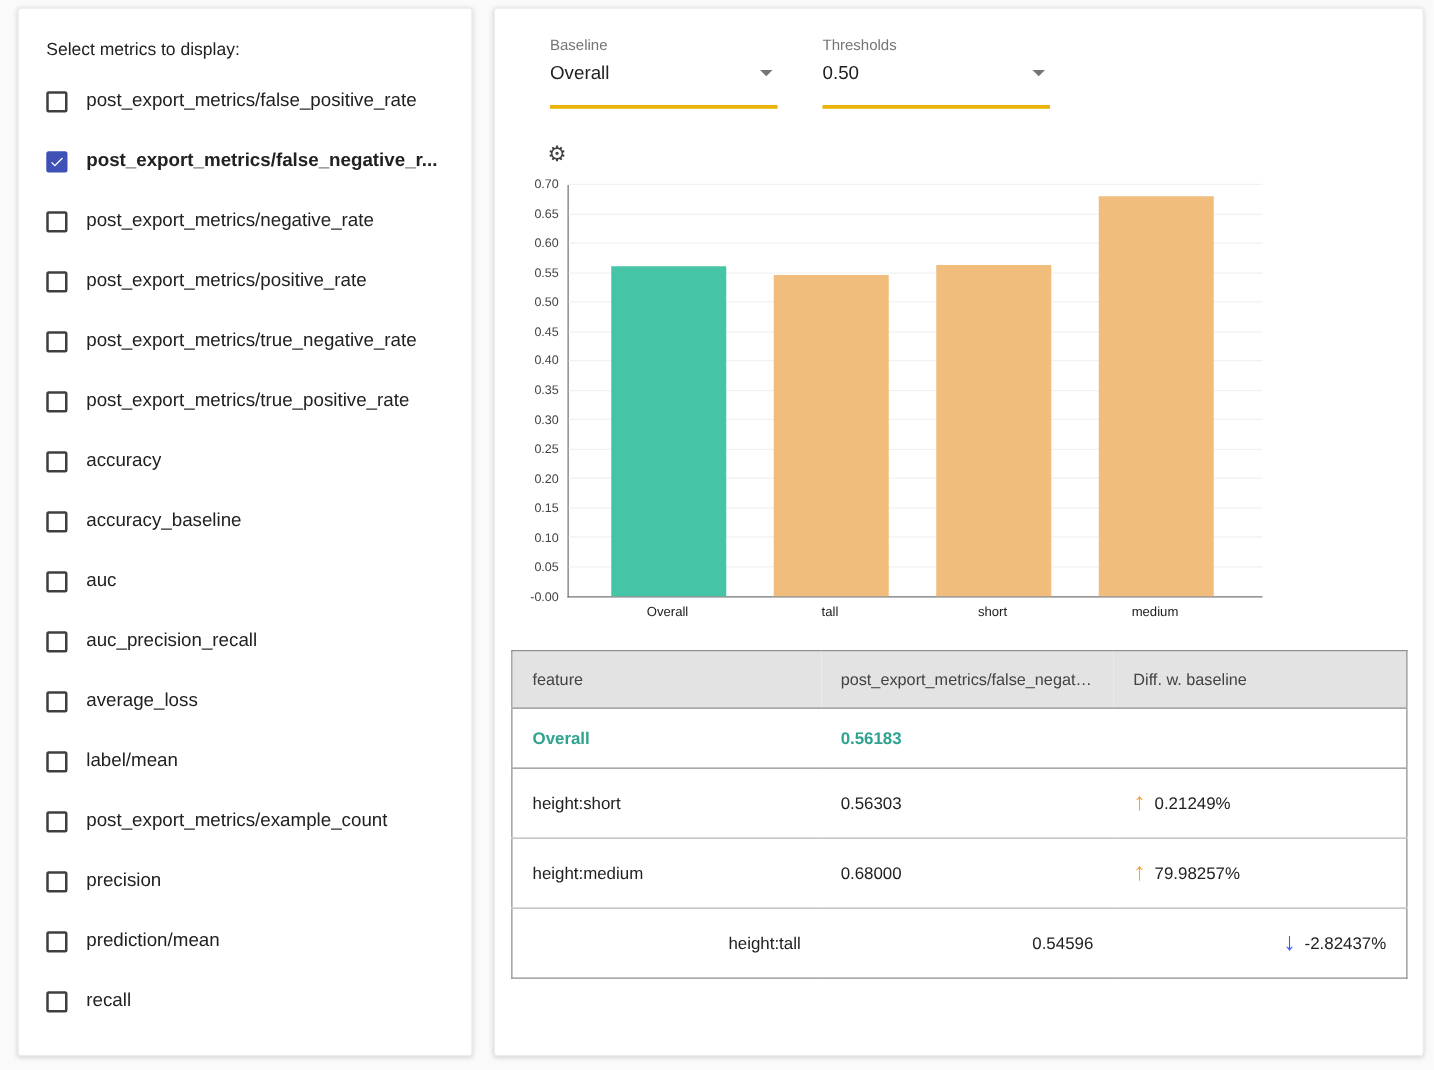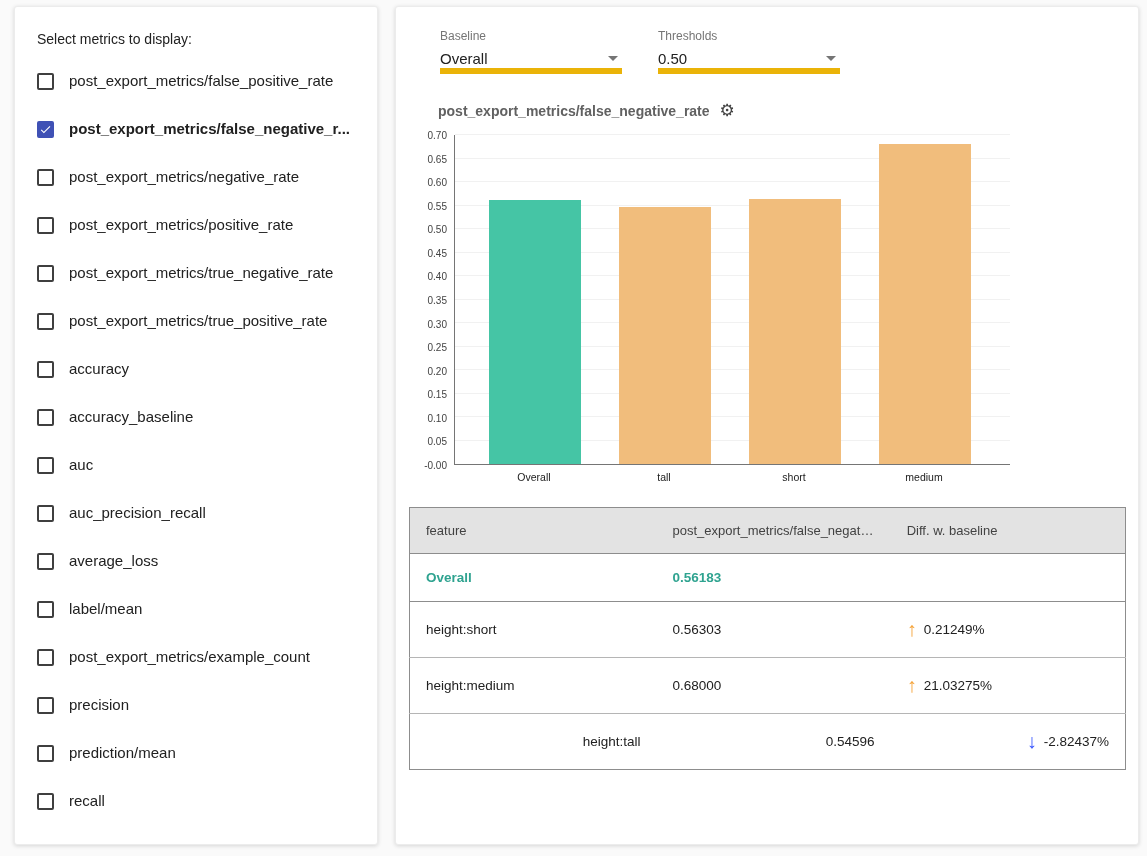--- a/index.html
+++ b/index.html
@@ -32,21 +32,21 @@
     display: inline-flex; align-items: center; justify-content: center;
     background: #fff;
   }
   .checkbox.on { border-color: var(--check-blue); background: var(--check-blue); }
   .checkbox.on svg { width: 15px; height: 15px; }
   .metric-item.checked .metric-label { font-weight: bold; }
   .metric-label { overflow: hidden; text-overflow: ellipsis; }
   
   .right-card { flex: 1; padding: 14px 0 0 0; position: relative; }
   .controls-row { display: flex; gap: 36px; margin: 8px 0 28px 44px; }
-  .control { width: 182px; border-bottom: 6px solid #eab308; padding-bottom: 1px; cursor: pointer; }
+  .control { width: 182px; border-bottom: 3px solid #eab308; padding-bottom: 17px; cursor: pointer; }
   .control-label { font-size: 12px; color: #757575; margin-bottom: 7px; }
   .control-value {
     font-size: 15px; color: #212121;
     display: flex; justify-content: space-between; align-items: center;
   }
   .dd-arrow {
     width: 0; height: 0; margin-right: 4px;
     border-left: 5px solid transparent; border-right: 5px solid transparent;
     border-top: 5px solid #757575;
   }
@@ -190,21 +190,20 @@
       <div class="control">
         <div class="control-label">Thresholds</div>
         <div class="control-value">
           <span>0.50</span>
           <span class="dd-arrow"></span>
         </div>
       </div>
     </div>
 
     <div class="chart-title-row">
-      <span class="chart-title">post_export_metrics/false_negative_rate</span>
       <span class="gear">⚙</span>
     </div>
 
     <div class="chart">
       <div class="y-axis">
           <div class="ytick" style="bottom: 100%;">0.70</div>
           <div class="ytick" style="bottom: 92.8571%;">0.65</div>
           <div class="ytick" style="bottom: 85.7143%;">0.60</div>
           <div class="ytick" style="bottom: 78.5714%;">0.55</div>
           <div class="ytick" style="bottom: 71.4286%;">0.50</div>
@@ -276,21 +275,21 @@
             <td></td>
           </tr>
           <tr>
             <td>height:short</td>
             <td>0.56303</td>
             <td><span class="arrow up">↑</span><span class="diff-text">0.21249%</span></td>
           </tr>
           <tr>
             <td>height:medium</td>
             <td>0.68000</td>
-            <td><span class="arrow up">↑</span><span class="diff-text">21.03275%</span></td>
+            <td><span class="arrow up">↑</span><span class="diff-text">79.98257%</span></td>
           </tr>
           <tr>
             <td>height:tall</td>
             <td>0.54596</td>
             <td><span class="arrow down">↓</span><span class="diff-text">-2.82437%</span></td>
           </tr>
         </tbody>
     </table>
 
   </div>

